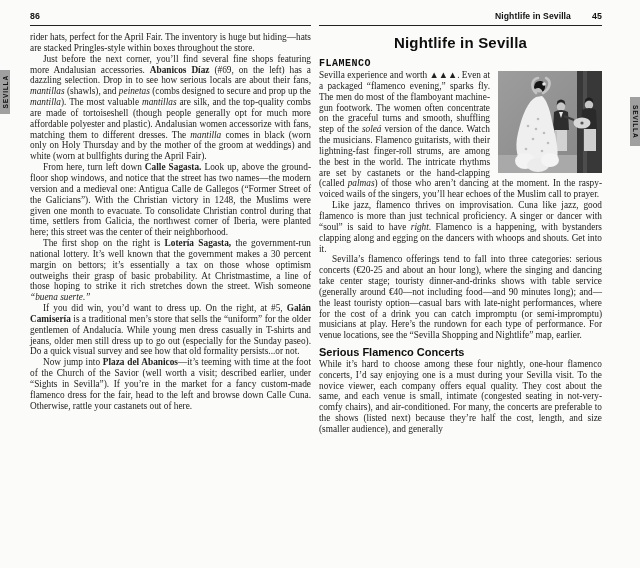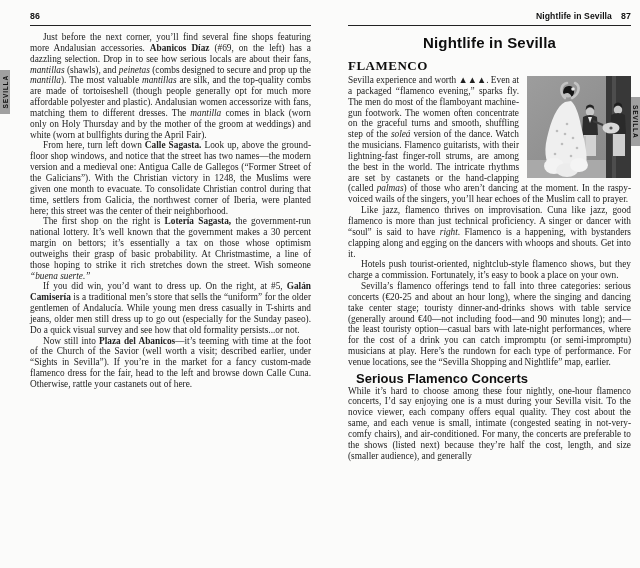--- a/index.html
+++ b/index.html
@@ -3,48 +3,48 @@
 <meta charset="utf-8">
 <style>
   html,body{margin:0;padding:0;}
   body{
     width:640px;height:568px;position:relative;overflow:hidden;
     background:#fbfbfa;color:#1d1d1d;
     font-family:"Liberation Serif", serif;
   }
   .page{position:absolute;top:11px;}
   .page-left{left:30px;width:281px;}
-  .page-right{left:348px;width:283px;}
+  .page-right{left:319px;width:283px;}
 
   .running-head{
-    display:flex;align-items:baseline;gap:9px;
+    display:flex;align-items:baseline;gap:21px;
     font-family:"Liberation Sans", sans-serif;font-weight:bold;
     font-size:8.6px;letter-spacing:.1px;color:#111;
     border-bottom:1.6px solid #222;padding-bottom:4px;margin-bottom:6px;
   }
   .running-head.rh-right{justify-content:flex-end;}
   .pn{font-size:8.8px;}
 
   .body-text{
     font-size:9.3px;line-height:10.85px;text-align:justify;color:#222;
   }
   .body-text p{margin:0;}
   .body-text p.ind{text-indent:13px;}
   .page-title{
     font-family:"Liberation Sans", sans-serif;font-weight:bold;
     font-size:15px;text-align:center;margin:8px 0 7px 0;color:#0e0e0e;
     letter-spacing:.2px;
   }
   .section-heading{
-    font-family:Liberation Serif, serif;font-weight:bold;
-    font-size:13px;letter-spacing:.5px;margin:0 0 1px 0;color:#0e0e0e;
+    font-family:Liberation Mono, monospace;font-weight:bold;
+    font-size:10px;letter-spacing:.5px;margin:0 0 1px 0;color:#0e0e0e;
   }
   .subheading{
     font-family:"Liberation Sans", sans-serif;font-weight:bold;
-    font-size:13px;margin:6px 0 1px 8px;color:#0e0e0e;
+    font-size:11px;margin:6px 0 1px 0;color:#0e0e0e;
   }
   .p1cont{}
   .photo{
     float:right;width:104px;height:102px;margin:1px 0 3px 8px;
     display:block;background:#8f8f8f;
   }
   .photo svg{display:block;}
 
   .tab{
     position:absolute;background:#a0a0a0;
@@ -67,32 +67,33 @@
 </div>
 <div class="tab tab-right">
   <span>SEVILLA</span>
 </div>
 
 <div class="page page-left">
   <div class="running-head">
     <span class="pn">86</span>
   </div>
   <div class="body-text">
+    <p><span>rider hats, perfect for the April Fair. The inventory is huge but hiding—hats are stacked Pringles-style within boxes throughout the store.</span></p>
     <p class="ind"><span>Just before the next corner, you’ll find several fine shops featuring more Andalusian accessories. </span><b>Abanicos Díaz</b><span> (#69, on the left) has a dazzling selection. Drop in to see how serious locals are about their fans, </span><i>mantillas</i><span> (shawls), and </span><i>peinetas</i><span> (combs designed to secure and prop up the </span><i>mantilla</i><span>). The most valuable </span><i>mantillas</i><span> are silk, and the top-quality combs are made of tortoiseshell (though people generally opt for much more affordable polyester and plastic). Andalusian women accessorize with fans, matching them to different dresses. The </span><i>mantilla</i><span> comes in black (worn only on Holy Thursday and by the mother of the groom at weddings) and white (worn at bullfights during the April Fair).</span></p>
     <p class="ind"><span>From here, turn left down </span><b>Calle Sagasta.</b><span> Look up, above the ground-floor shop windows, and notice that the street has two names—the modern version and a medieval one: Antigua Calle de Gallegos (“Former Street of the Galicians”). With the Christian victory in 1248, the Muslims were given one month to evacuate. To consolidate Christian control during that time, settlers from Galicia, the northwest corner of Iberia, were planted here; this street was the center of their neighborhood.</span></p>
     <p class="ind"><span>The first shop on the right is </span><b>Lotería Sagasta,</b><span> the government-run national lottery. It’s well known that the government makes a 30 percent margin on bettors; it’s essentially a tax on those whose optimism outweighs their grasp of basic probability. At Christmastime, a line of those hoping to strike it rich stretches down the street. Wish someone </span><i>“buena suerte.”</i></p>
     <p class="ind"><span>If you did win, you’d want to dress up. On the right, at #5, </span><b>Galán Camisería</b><span> is a traditional men’s store that sells the “uniform” for the older gentlemen of Andalucía. While young men dress casually in T-shirts and jeans, older men still dress up to go out (especially for the Sunday paseo). Do a quick visual survey and see how that old formality persists...or not.</span></p>
-    <p class="ind"><span>Now still into </span><b>Plaza del Abanicos</b><span>—it’s teeming with time at the foot of the Church of the Savior (well worth a visit; described earlier, under “Sights in Sevilla”). If you’re in the market for a fancy custom-made flamenco dress for the fair, head to the left and browse down Calle Cuna. Otherwise, rattle your castanets out of here.</span></p>
+    <p class="ind"><span>Now jump into </span><b>Plaza del Abanicos</b><span>—it’s teeming with time at the foot of the Church of the Savior (well worth a visit; described earlier, under “Sights in Sevilla”). If you’re in the market for a fancy custom-made flamenco dress for the fair, head to the left and browse down Calle Cuna. Otherwise, rattle your castanets out of here.</span></p>
   </div>
 </div>
 
 <div class="page page-right">
   <div class="running-head rh-right">
     <span>Nightlife in Sevilla</span>
-    <span class="pn">87</span>
+    <span class="pn">45</span>
   </div>
   <h1 class="page-title">Nightlife in Sevilla</h1>
   <h2 class="section-heading">FLAMENCO</h2>
   <div class="body-text">
     <div class="p1cont">
       <span class="photo" title="Flamenco dancer in ruffled dress performing in front of two seated guitarists">
 
         <svg width="104" height="102" viewBox="0 0 104 102" xmlns="http://www.w3.org/2000/svg">
           <defs>
             <linearGradient id="wall" x1="0" y1="0" x2="1" y2="1">
@@ -134,18 +135,17 @@
             <circle cx="38" cy="58" r="1.3" fill="#bcbcbc"></circle>
           <circle cx="41" cy="17" r="4.6" fill="#bfbfbf"></circle>
           <path d="M36 16 q1 -7 7 -6 q5 1 4 7 l-2 5 q-1 -4 -4 -5 q-3 -0.5 -5 2 z" fill="#151515"></path>
           <circle cx="46" cy="13" r="1.8" fill="#e6e6e6"></circle>
           <path d="M38 22 C32 16 34 8 40 7" stroke="#c3c3c3" stroke-width="2.6" fill="none" stroke-linecap="round"></path>
           <path d="M45 22 C52 18 54 10 48 7" stroke="#c3c3c3" stroke-width="2.6" fill="none" stroke-linecap="round"></path>
         </svg>
       </span><span>Sevilla experience and worth ▲▲▲. Even at a packaged “flamenco evening,” sparks fly. The men do most of the flamboyant machine-gun footwork. The women often concentrate on the graceful turns and smooth, shuffling step of the </span><i>soleá</i><span> version of the dance. Watch the musicians. Flamenco guitarists, with their lightning-fast finger-roll strums, are among the best in the world. The intricate rhythms are set by castanets or the hand-clapping (called </span><i>palmas</i><span>) of those who aren’t dancing at the moment. In the raspy-voiced wails of the singers, you’ll hear echoes of the Muslim call to prayer.</span>
     </div>
     <p class="ind"><span>Like jazz, flamenco thrives on improvisation. Cuna like jazz, good flamenco is more than just technical proficiency. A singer or dancer with “soul” is said to have </span><i>right</i><span>. Flamenco is a happening, with bystanders clapping along and egging on the dancers with whoops and shouts. Get into it.</span></p>
-    <p class="ind"><span>Hotels push tourist-oriented, nightclub-style flamenco shows, but they charge a commission. Fortunately, it’s easy to book a place on your own.</span></p>
     <p class="ind"><span>Sevilla’s flamenco offerings tend to fall into three categories: serious concerts (€20-25 and about an hour long), where the singing and dancing take center stage; touristy dinner-and-drinks shows with table service (generally around €40—not including food—and 90 minutes long); and—the least touristy option—casual bars with late-night performances, where for the cost of a drink you can catch impromptu (or semi-impromptu) musicians at play. Here’s the rundown for each type of performance. For venue locations, see the “Sevilla Shopping and Nightlife” map, earlier.</span></p>
     <h3 class="subheading">Serious Flamenco Concerts</h3>
     <p><span>While it’s hard to choose among these four nightly, one-hour flamenco concerts, I’d say enjoying one is a must during your Sevilla visit. To the novice viewer, each company offers equal quality. They cost about the same, and each venue is small, intimate (congested seating in not-very-comfy chairs), and air-conditioned. For many, the concerts are preferable to the shows (listed next) because they’re half the cost, length, and size (smaller audience), and generally</span></p>
   </div>
 </div>
 
 </body></html>

